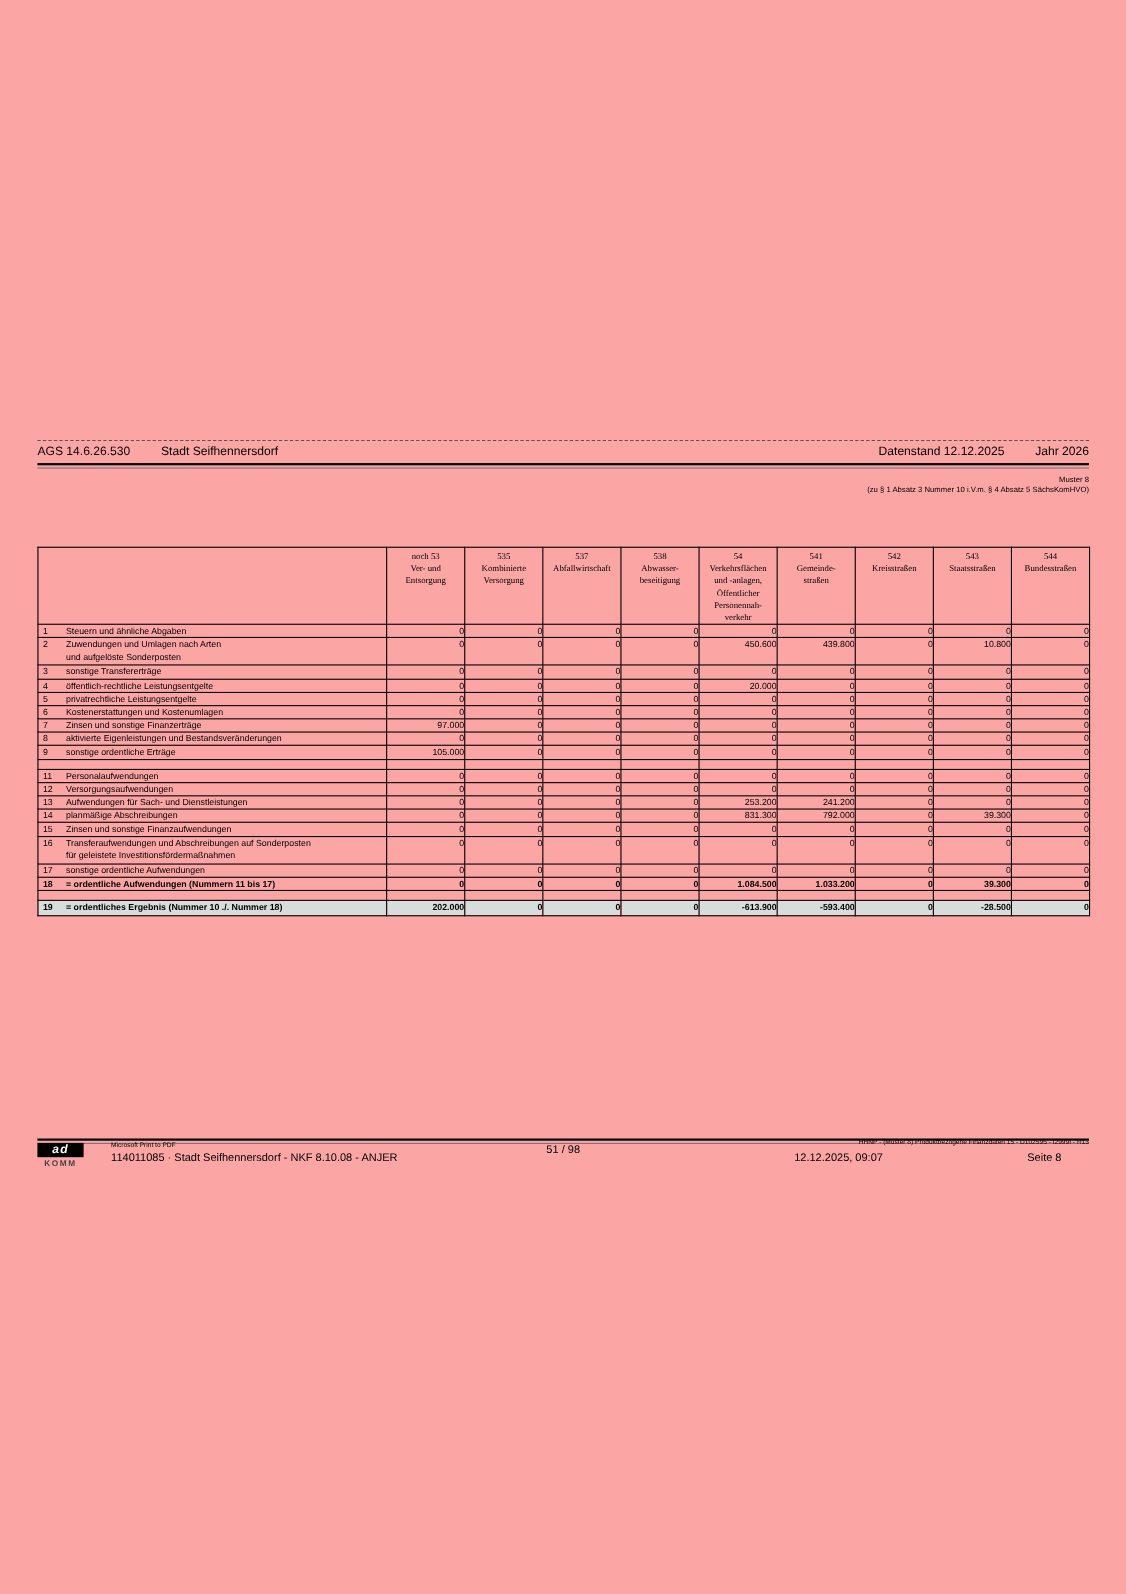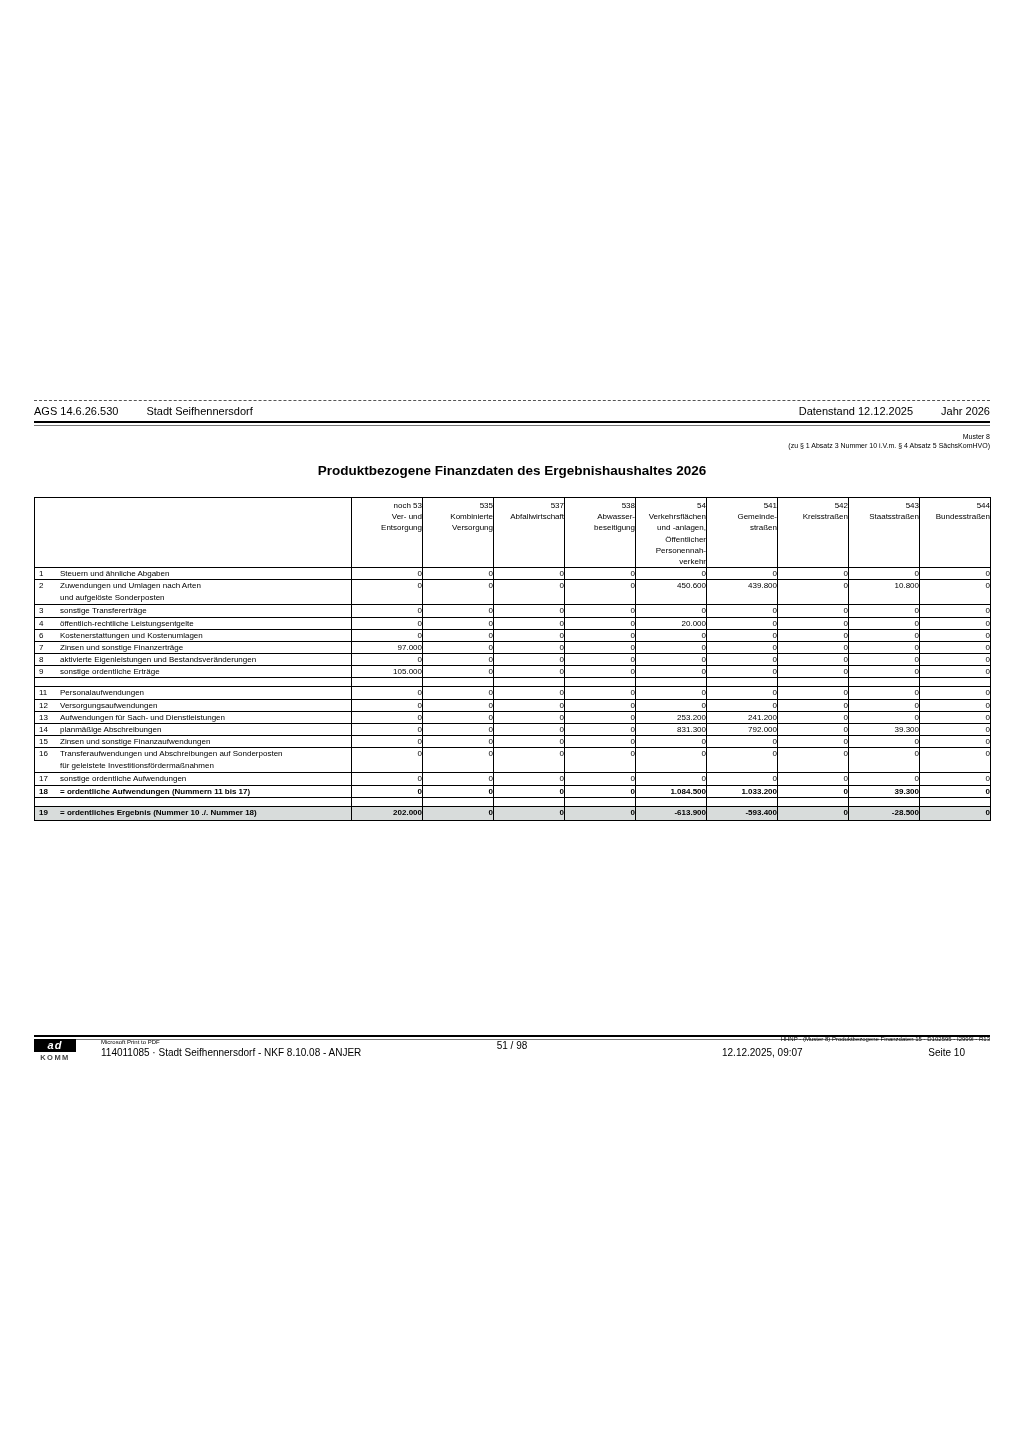--- a/index.html
+++ b/index.html
@@ -1,34 +1,34 @@
 <!DOCTYPE html>
 <html><head>
 <meta charset="utf-8">
 <style>
   html,body { margin:0; padding:0; background:#e8e8e8; }
   .page {
-    position:relative; width:1024px; height:1449px; background:#ffffff;
+    position:relative; width:1024px; height:1449px; background:#fca5a5;
     font-family:"Liberation Sans", sans-serif; color:#000; overflow:hidden;
     margin:0 auto;
   }
   
   .dashed-rule { position:absolute; top:400px; left:34px; width:956px; border-top:1px dashed #555; }
   
   .doc-header { position:absolute; top:405px; left:34px; width:956px; display:flex; justify-content:space-between; font-size:11px; }
   .doc-header .grp { display:flex; gap:28px; }
   .header-rule { position:absolute; top:421px; left:34px; width:956px; height:2px; border-top:2px solid #000; border-bottom:1px solid #777; }
   
   .muster-block { position:absolute; top:432px; right:34px; text-align:right; font-size:7px; line-height:1.35; }
   
   .page-title { position:absolute; top:463px; left:0; width:1024px; text-align:center; font-size:13.5px; font-weight:bold; }
   
   table.fin { position:absolute; top:497px; left:34px; width:956px; border-collapse:collapse; table-layout:fixed; }
   table.fin th, table.fin td { border:1px solid #000; font-size:8px; line-height:1.4; padding:0; vertical-align:top; overflow:hidden; }
-  table.fin thead th { height:59px; text-align:right; font-weight:normal; padding-top:1px; }
+  table.fin thead th { height:59px; text-align:center; font-weight:normal; padding-top:1px;font-family:Liberation Serif, serif; }
   .col-code { margin-top:1px; }
   .col-name { white-space:pre-line; }
   td.label-cell { text-align:left; }
   .row-num { display:inline-block; width:21px; padding-left:4px; vertical-align:top; }
   .row-label-text { display:inline-block; width:286px; white-space:pre-line; vertical-align:top; }
   td.value-cell { text-align:right; padding-right:3px; }
   tr.r { height:12px; }
   tr.tall { height:25px;padding-left:40px; }
   tr.spacer { height:9px; }
   tr.bold { font-weight:bold; }
@@ -66,21 +66,20 @@
     </div>
   </div>
 
   <div class="header-rule"></div>
 
   <div class="muster-block">
     <div>Muster 8</div>
     <div>(zu § 1 Absatz 3 Nummer 10 i.V.m. § 4 Absatz 5 SächsKomHVO)</div>
   </div>
 
-  <div class="page-title">Produktbezogene Finanzdaten des Ergebnishaushaltes 2026</div>
 
   <table class="fin">
     <colgroup>
       <col style="width:317px">
       <col style="width:71px">
         <col style="width:71px">
         <col style="width:71px">
       <col style="width:71px">
         <col style="width:71px">
         <col style="width:71px">
@@ -175,20 +174,32 @@
           <td class="value-cell">0</td>
           <td class="value-cell">0</td>
         </tr>
         <tr class="r">
           <td class="label-cell"><span class="row-num">4</span><span class="row-label-text">öffentlich-rechtliche Leistungsentgelte</span></td>
           <td class="value-cell">0</td>
           <td class="value-cell">0</td>
           <td class="value-cell">0</td>
           <td class="value-cell">0</td>
           <td class="value-cell">20.000</td>
+          <td class="value-cell">0</td>
+          <td class="value-cell">0</td>
+          <td class="value-cell">0</td>
+          <td class="value-cell">0</td>
+        </tr>
+        <tr class="r">
+          <td class="label-cell"><span class="row-num">5</span><span class="row-label-text">privatrechtliche Leistungsentgelte</span></td>
+          <td class="value-cell">0</td>
+          <td class="value-cell">0</td>
+          <td class="value-cell">0</td>
+          <td class="value-cell">0</td>
+          <td class="value-cell">0</td>
           <td class="value-cell">0</td>
           <td class="value-cell">0</td>
           <td class="value-cell">0</td>
           <td class="value-cell">0</td>
         </tr>
         <tr class="r">
           <td class="label-cell"><span class="row-num">6</span><span class="row-label-text">Kostenerstattungen und Kostenumlagen</span></td>
           <td class="value-cell">0</td>
           <td class="value-cell">0</td>
           <td class="value-cell">0</td>
@@ -383,17 +394,17 @@
       <div class="docid-line">114011085 · Stadt Seifhennersdorf - NKF 8.10.08 - ANJER</div>
     </div>
   </div>
 
   <div class="footer-center">51 / 98</div>
 
   <div class="footer-right">
     <div class="hhnp-line">HHNP - (Muster 8) Produktbezogene Finanzdaten 15 - D102595 - I2999I - R13</div>
     <div class="date-row">
       <span>12.12.2025, 09:07</span>
-      <span class="seite">Seite 10</span>
+      <span class="seite">Seite 8</span>
     </div>
   </div>
 
 </div>
 
 </body></html>

